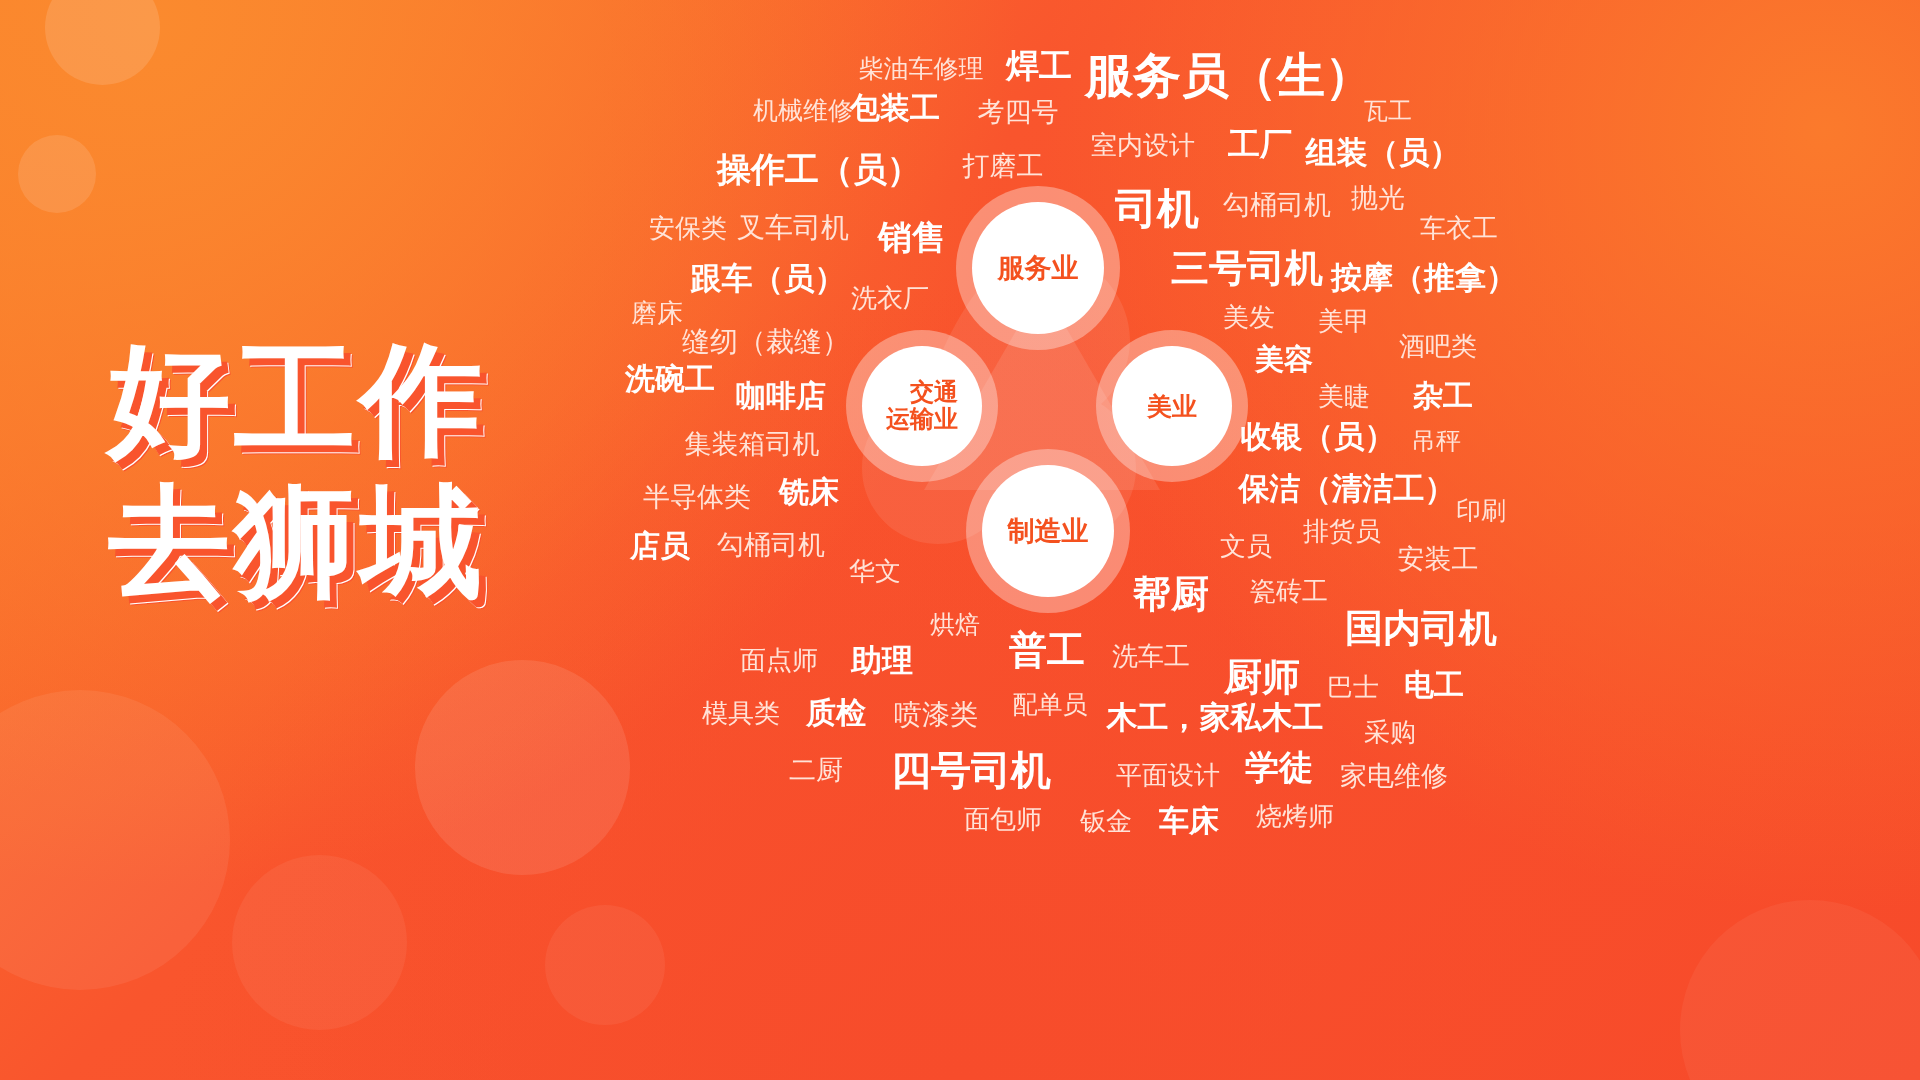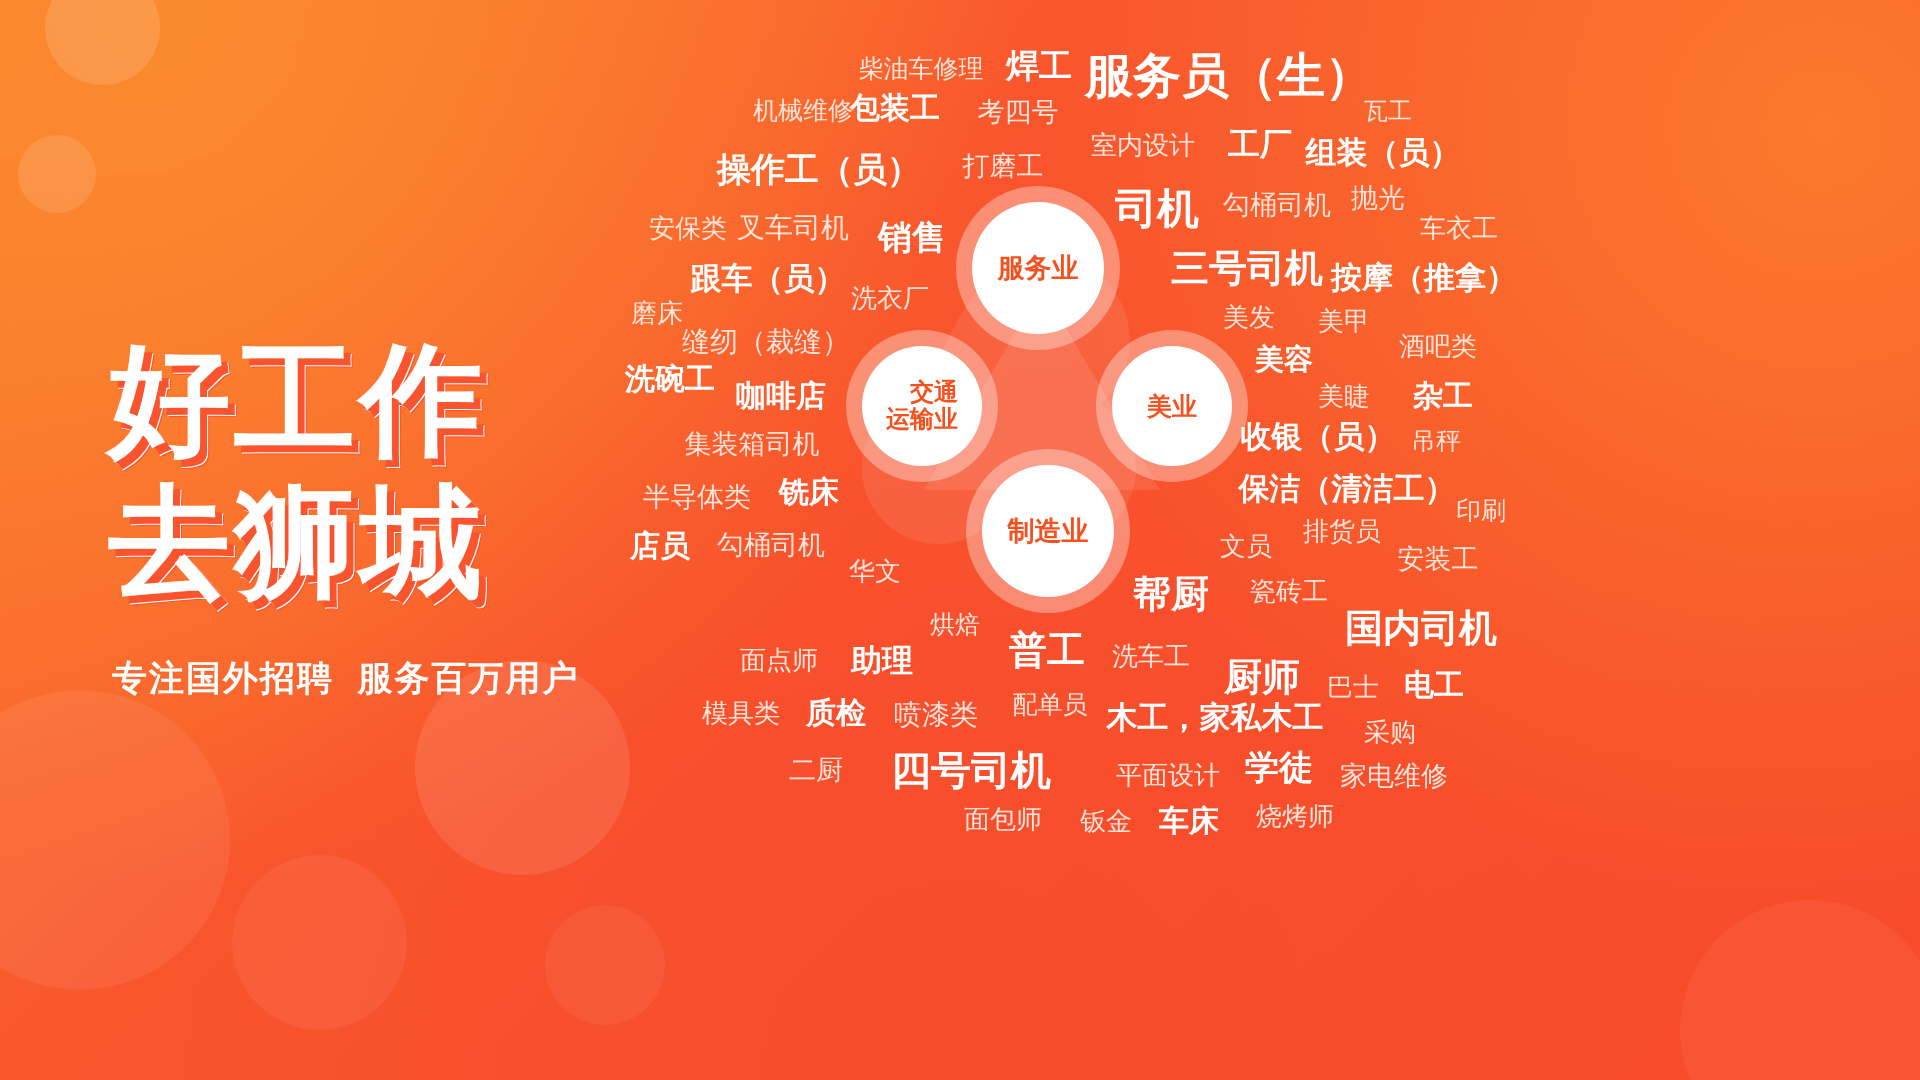--- a/index.html
+++ b/index.html
@@ -82,21 +82,20 @@
              C292 227 306 251 306 278 C306 320 272 354 230 354
              C205 354 183 342 169 323 C155 342 133 354 108 354
              C66 354 32 320 32 278 C32 240 60 209 96 204
              C113 150 157 60 210 60 Z" fill="rgba(255,255,255,0.085)"></path>
     <path d="M212 96 L330 300 L94 300 Z" fill="rgba(255,255,255,0.10)"></path>
   </svg>
 
   <div class="brand">
     <div class="brand-title">好工作
 去狮城</div>
-    <div class="brand-sub">专注国外招聘  服务百万用户</div>
   </div>
 
   <div id="cloud">
       <div class="w light" style="left: 921px; top: 68px; font-size: 25px;">柴油车修理</div>
       <div class="w bold" style="left: 1039px; top: 66px; font-size: 33px;">焊工</div>
       <div class="w bold" style="left: 1229px; top: 76px; font-size: 48px;">服务员（生）</div>
       <div class="w light" style="left: 803px; top: 110px; font-size: 25px;">机械维修</div>
       <div class="w bold" style="left: 895px; top: 108px; font-size: 30px; text-align: right;">包装工</div>
       <div class="w light" style="left: 1018px; top: 112px; font-size: 27px;">考四号</div>
       <div class="w light" style="left: 1388px; top: 111px; font-size: 24px;">瓦工</div>

